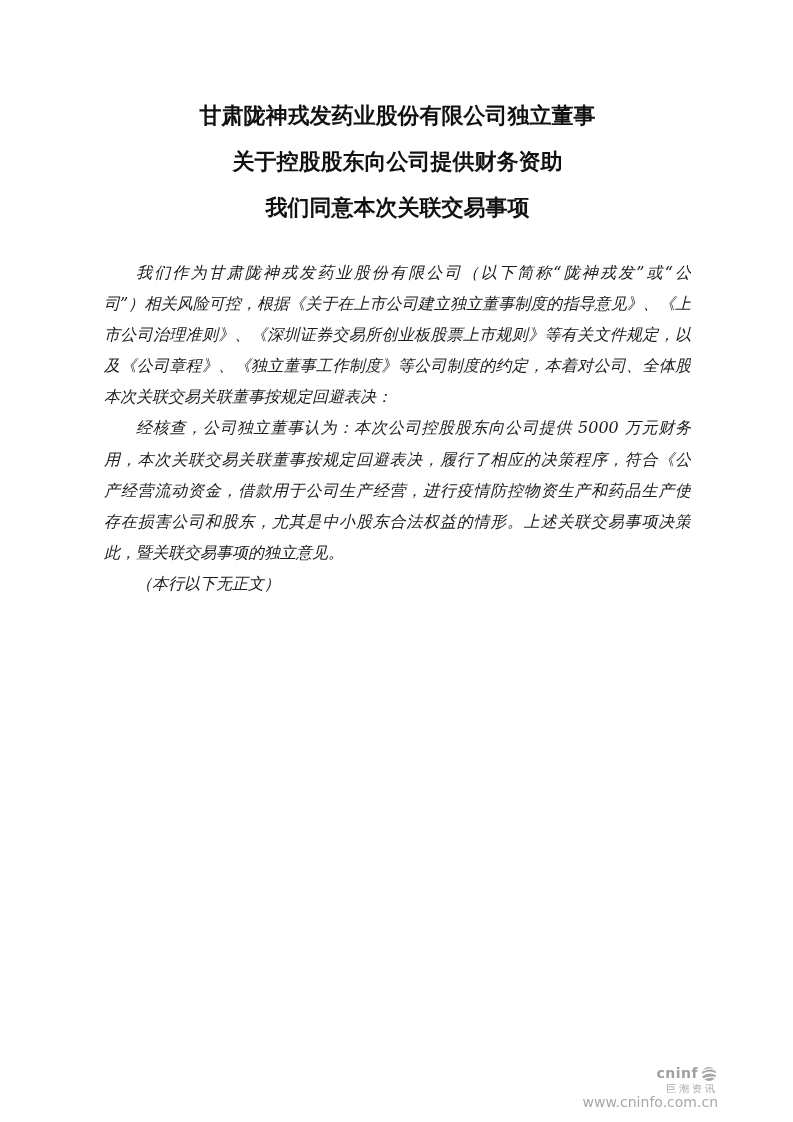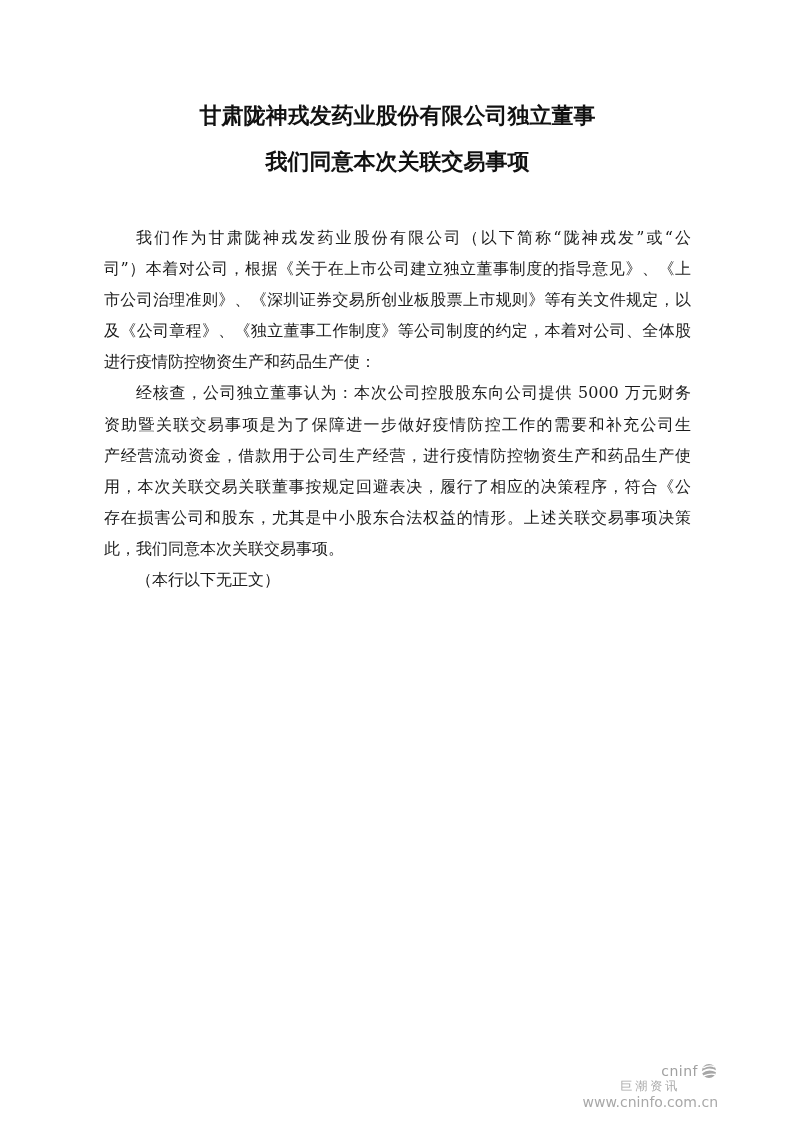--- a/index.html
+++ b/index.html
@@ -26,21 +26,22 @@
     font-weight: 700;
     font-size: 22px;
     line-height: 46px;
     text-align: center;
     color: #111111;
   }
   .title-line {
     height: 46px;
   }
   .body {
-    margin-top: 38px;
+    margin-top: 27px;
+    font-style: italic;
   }
   .line {
     font-size: 16px;
     line-height: 31.1px;
     height: 31.1px;
     overflow: hidden;
     text-align: left;
     color: #1b1b1b;
   }
   .line.fill {
@@ -60,67 +61,66 @@
     color: #a6a6a6;
     line-height: 1.1;
   }
   .wm-row1 {
     display: flex;
     align-items: center;
     justify-content: flex-end;
     gap: 2px;
   }
   .wm-logo {
-    font-weight: 400;
+    font-weight: 700;
     font-size: 14px;
     letter-spacing: 0.5px;
     color: #a0a0a0;
   }
   .wm-icon {
     display: inline-block;
     width: 18px;
     height: 16px;
   }
   .wm-cn {
-    font-size: 12px;
+    font-size: 10px;
     letter-spacing: 3px;
     margin-top: 1px;
     color: #a8a8a8;
-    text-align: center;
   }
   .wm-url {
     font-size: 14px;
     margin-top: 1px;
     color: #a8a8a8;
   }
 </style>
 </head>
 <body>
 
 <div class="page">
 
   <div class="content">
 
     <div class="title">
       <div class="title-line">甘肃陇神戎发药业股份有限公司独立董事</div>
+      <div class="title-line">关于控股股东向公司提供财务资助</div>
       <div class="title-line">我们同意本次关联交易事项</div>
     </div>
 
     <div class="body">
         <div class="line indent fill">我们作为甘肃陇神戎发药业股份有限公司（以下简称“陇神戎发”或“公</div>
-        <div class="line fill">司”）本着对公司，根据《关于在上市公司建立独立董事制度的指导意见》、《上</div>
+        <div class="line fill">司”）相关风险可控，根据《关于在上市公司建立独立董事制度的指导意见》、《上</div>
         <div class="line fill">市公司治理准则》、《深圳证券交易所创业板股票上市规则》等有关文件规定，以</div>
         <div class="line fill">及《公司章程》、《独立董事工作制度》等公司制度的约定，本着对公司、全体股</div>
-        <div class="line">进行疫情防控物资生产和药品生产使：</div>
+        <div class="line">本次关联交易关联董事按规定回避表决：</div>
         <div class="line indent fill">经核查，公司独立董事认为：本次公司控股股东向公司提供 5000 万元财务</div>
-        <div class="line fill">资助暨关联交易事项是为了保障进一步做好疫情防控工作的需要和补充公司生</div>
+        <div class="line fill">用，本次关联交易关联董事按规定回避表决，履行了相应的决策程序，符合《公</div>
         <div class="line fill">产经营流动资金，借款用于公司生产经营，进行疫情防控物资生产和药品生产使</div>
-        <div class="line fill">用，本次关联交易关联董事按规定回避表决，履行了相应的决策程序，符合《公</div>
         <div class="line fill">存在损害公司和股东，尤其是中小股东合法权益的情形。上述关联交易事项决策</div>
-        <div class="line">此，我们同意本次关联交易事项。</div>
+        <div class="line">此，暨关联交易事项的独立意见。</div>
         <div class="line indent">（本行以下无正文）</div>
       </div>
 
   </div>
 
   <div class="watermark">
     <div class="wm-row1">
       <span class="wm-logo">cninf</span>
       <span class="wm-icon">
         <svg viewBox="0 0 20 18" width="18" height="16" aria-hidden="true">

